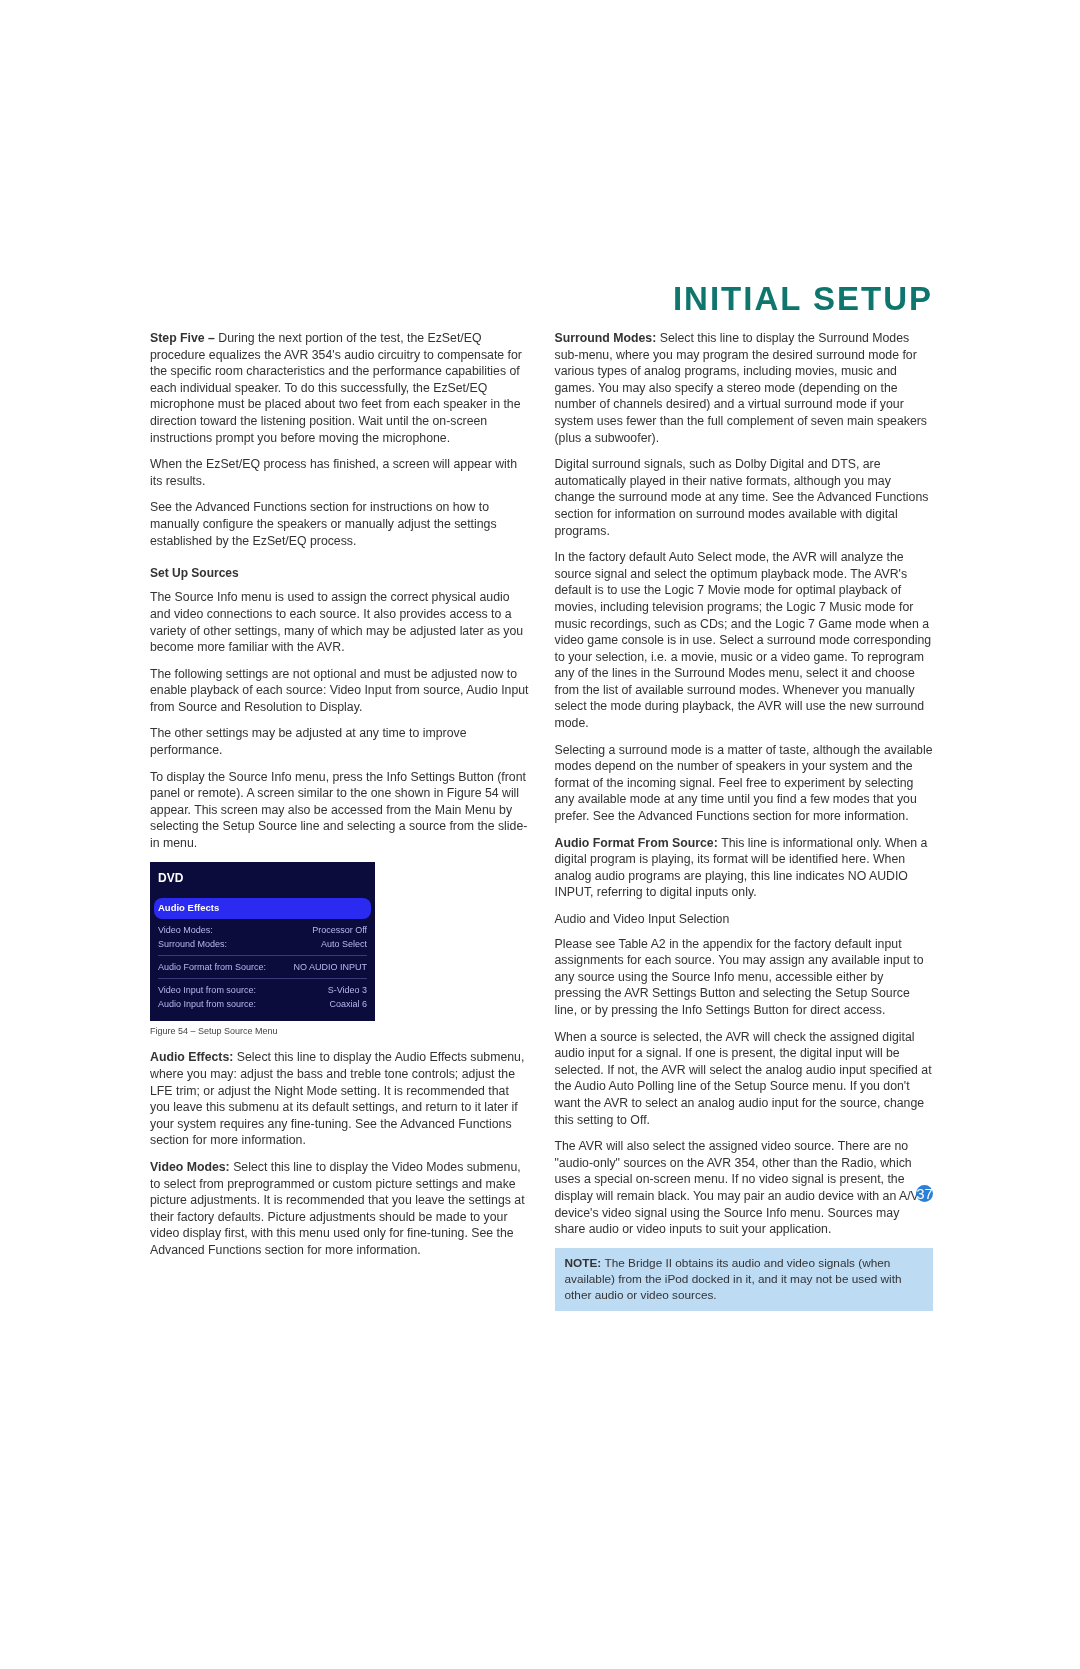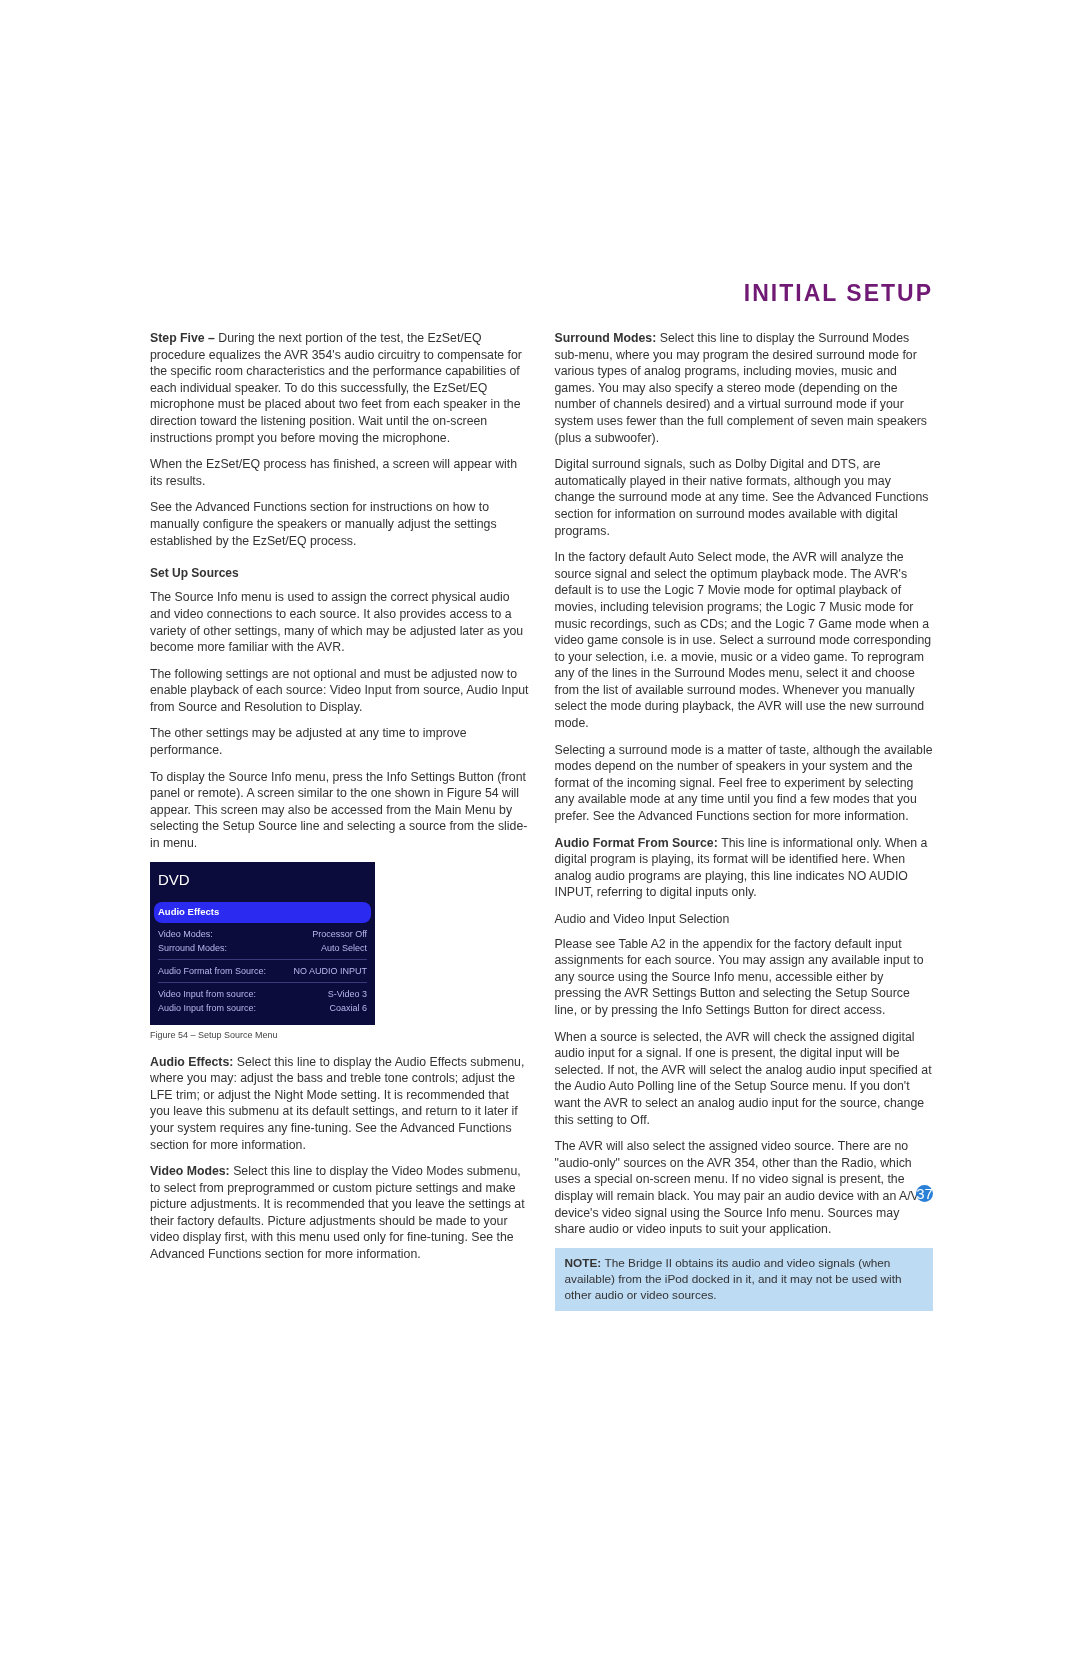--- a/index.html
+++ b/index.html
@@ -16,23 +16,23 @@
     box-sizing: border-box;
     font-family: Helvetica, Arial, sans-serif;
     color: #222;
   }
   .section-title {
     position: absolute;
     top: 280px;
     right: 147px;
     font-family: Arial, Helvetica, sans-serif;
     font-weight: 900;
-    font-size: 23px;
+    font-size: 33px;
     letter-spacing: 2px;
-    color: #701a75;
+    color: #0f766e;
   }
   .columns {
     position: absolute;
     top: 330px;
     left: 150px;
     right: 147px;
     display: flex;
     gap: 26px;
   }
   .col {
@@ -63,22 +63,22 @@
   .figure-box {
     width: 225px;
     background: #0b0b3c;
     color: #e8e8ff;
     font-size: 9px;
     margin: 4px 0 4px 0;
     padding: 6px 8px 10px 8px;
     box-sizing: border-box;
   }
   .figure-box .dvd {
-    font-weight: 400;
-    font-size: 15px;
+    font-weight: 700;
+    font-size: 12px;
     color: #fff;
     padding: 2px 0 4px 0;
   }
   .figure-box .effects-head {
     background: #2a2af0;
     color: #fff;
     font-weight: 700;
     padding: 4px 4px;
     margin: 8px -4px 4px -4px;
     font-size: 9.5px;

